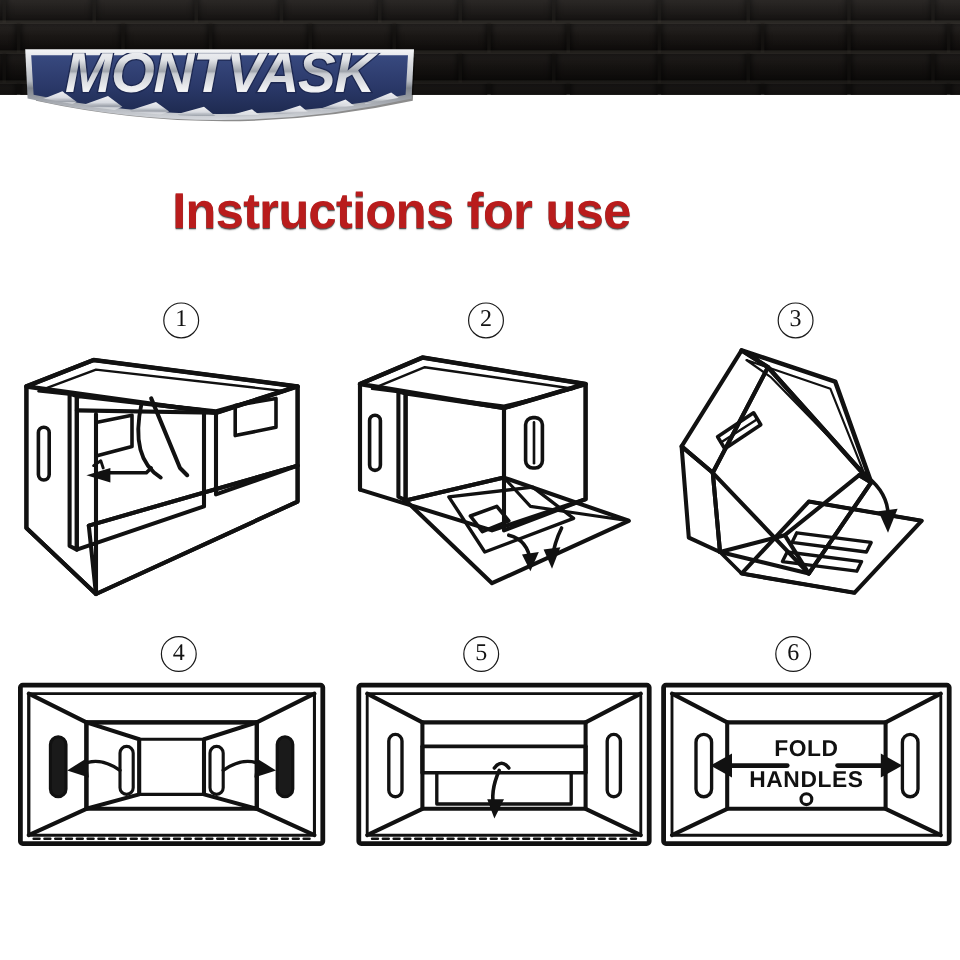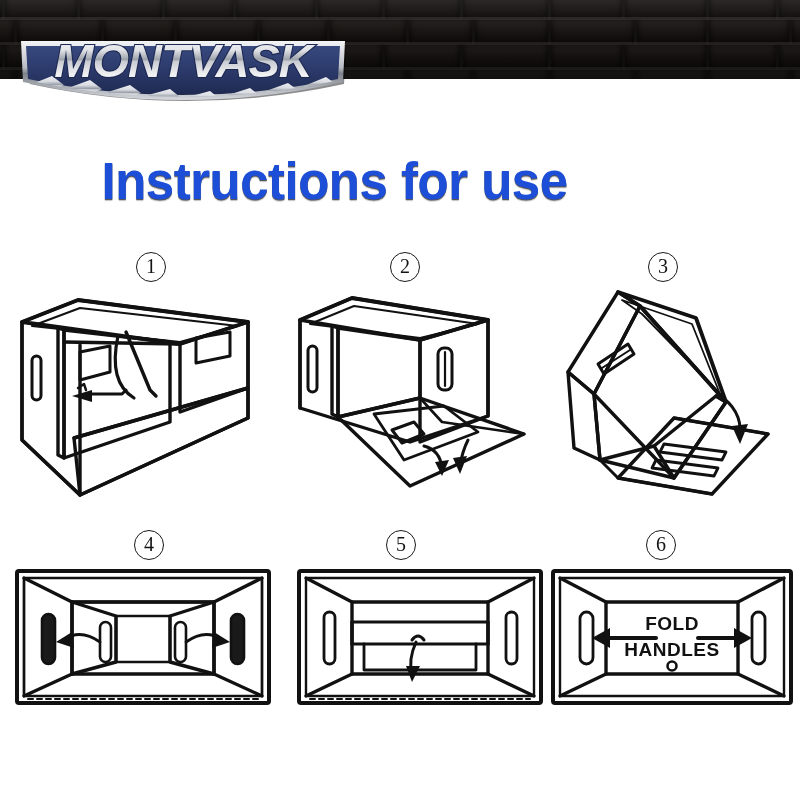--- a/index.html
+++ b/index.html
@@ -49,23 +49,23 @@
     letter-spacing:-1px;
     font-style:italic;
   }
 
   
   .title{
     position:absolute;left:0;top:152px;width:669px;
     text-align:center;
     font-family:"Liberation Sans", sans-serif;
     font-weight:bold;
-    font-size:51px;
+    font-size:42px;
     letter-spacing:-0.5px;
-    color:#1d4ed8;
+    color:#b91c1c;
     text-shadow:0 1px 0 #555, 0 2px 1px rgba(0,0,0,.25);
     white-space:nowrap;
   }
 
   
   .steps{position:absolute;left:0;top:0;width:800px;height:800px;pointer-events:none;}
   .step{position:absolute;}
   .step .badge{
     position:absolute;
     width:30px;height:30px;

